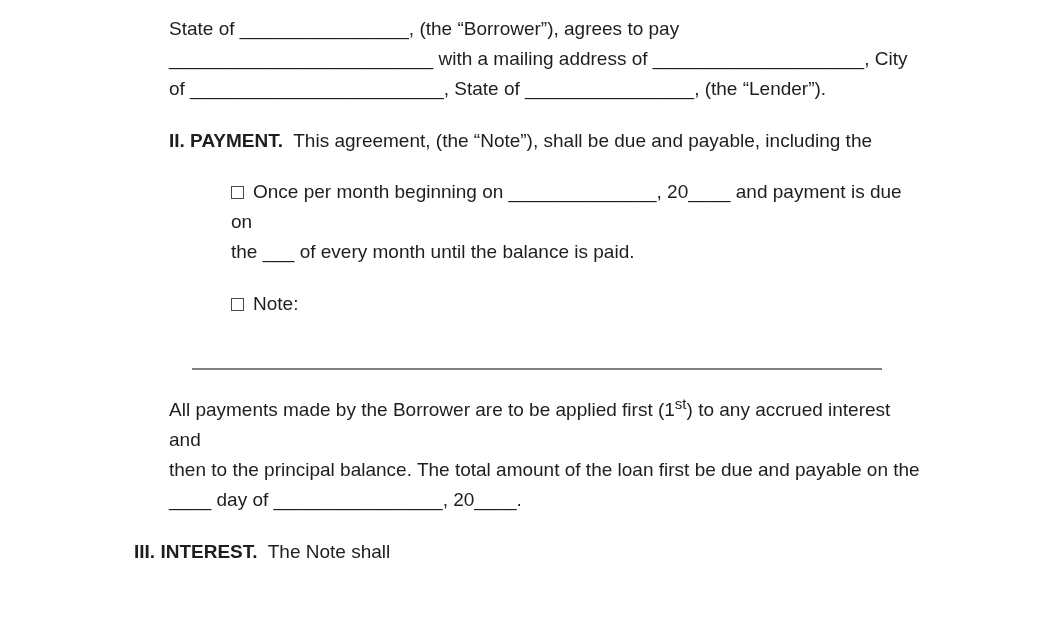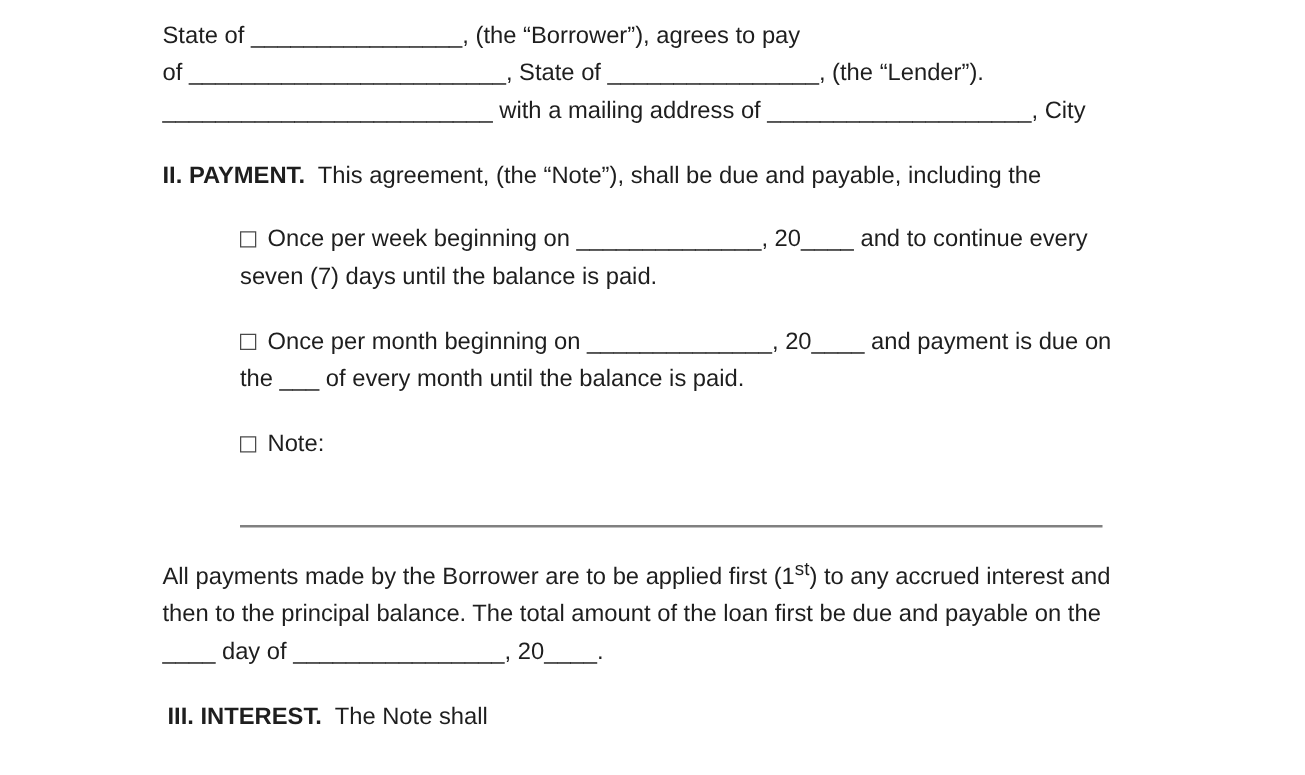--- a/index.html
+++ b/index.html
@@ -18,20 +18,21 @@
   }
   .page {
     box-sizing: border-box;
     width: 1044px;
     height: 620px;
     padding: 14px 120px 0 130px;
   }
   .line {
     line-height: 30px;
     white-space: pre-wrap;
+    margin-left: 39px;
   }
   .para { margin: 0 0 22px 0; }
   .para-tight { margin: 0 0 21px 0; }
   .bold { font-weight: bold; text-align: center; }
   .options { margin-left: 62px; }
   .option { margin: 0 0 22px 0; }
   .checkbox {
     display: inline-block;
     width: 13px;
     height: 13px;
@@ -56,34 +57,30 @@
   .closing { margin: 0 0 22px 0; }
   .interest-line { margin: 4px; }
 </style>
 </head>
 <body>
 
 <div class="page">
 
   <div class="para">
     <div class="line">State of ________________, (the “Borrower”), agrees to pay</div>
+    <div class="line">_________________________ with a mailing address of ____________________, City</div>
     <div class="line">of ________________________, State of ________________, (the “Lender”).</div>
-    <div class="line">_________________________ with a mailing address of ____________________, City</div>
   </div>
 
   <div class="para-tight">
     <div class="line"><span class="bold">II. PAYMENT.</span><span>  This agreement, (the “Note”), shall be due and payable, including the</span></div>
   </div>
 
   <div class="options">
 
-    <div class="option">
-      <div class="line"><span class="checkbox"></span><span>Once per week beginning on ______________, 20____ and to continue every</span></div>
-      <div class="line">seven (7) days until the balance is paid.</div>
-    </div>
 
     <div class="option">
       <div class="line"><span class="checkbox"></span><span>Once per month beginning on ______________, 20____ and payment is due on</span></div>
       <div class="line">the ___ of every month until the balance is paid.</div>
     </div>
 
     <div class="option">
       <div class="line"><span class="checkbox"></span><span>Note:</span></div>
     </div>
 

